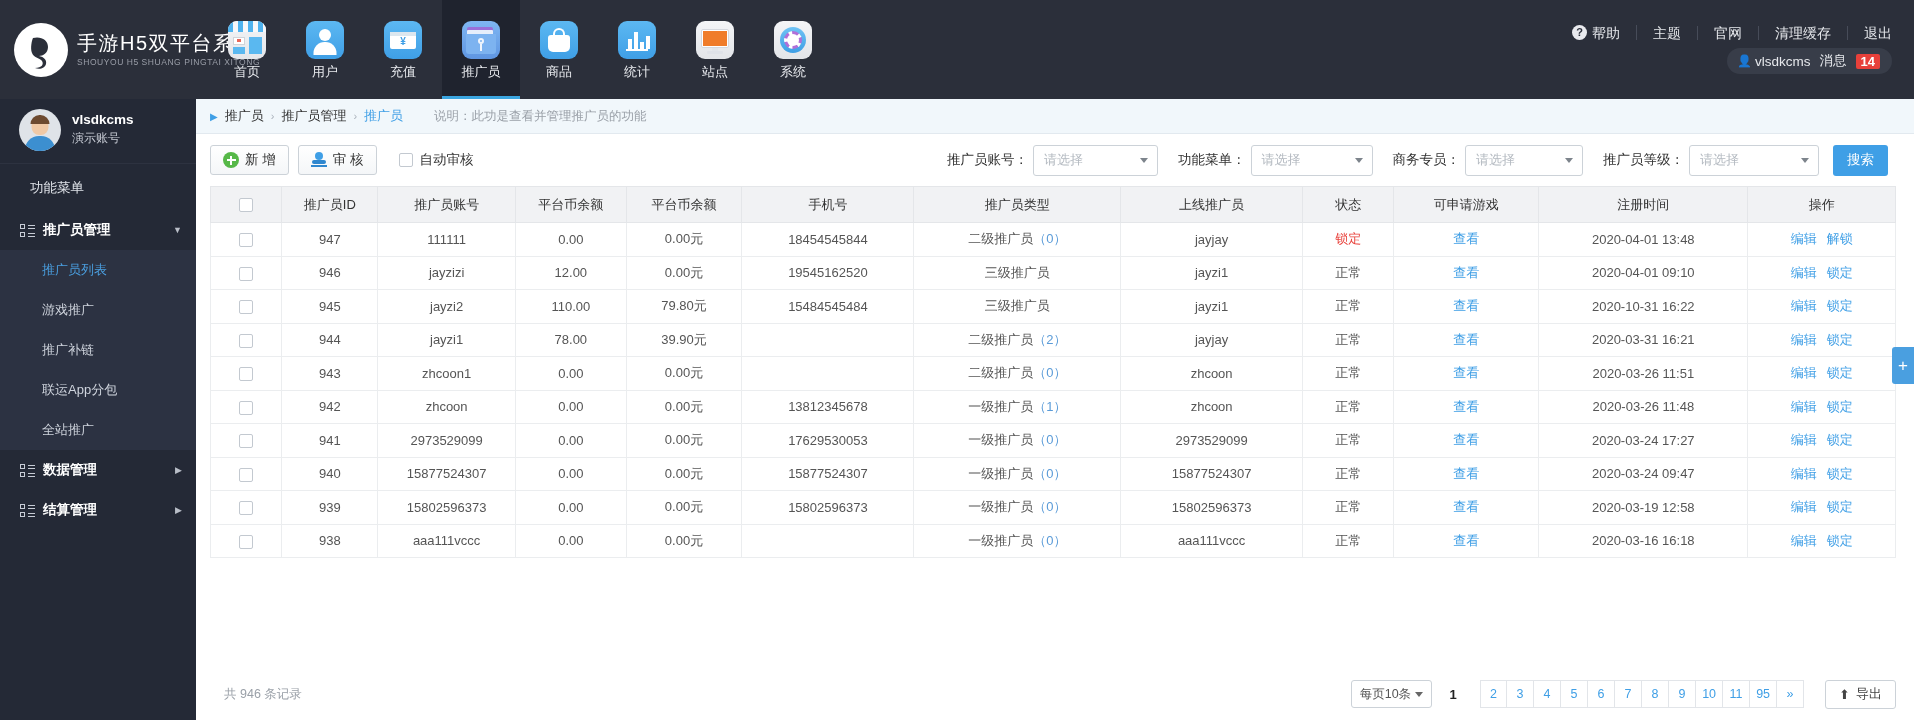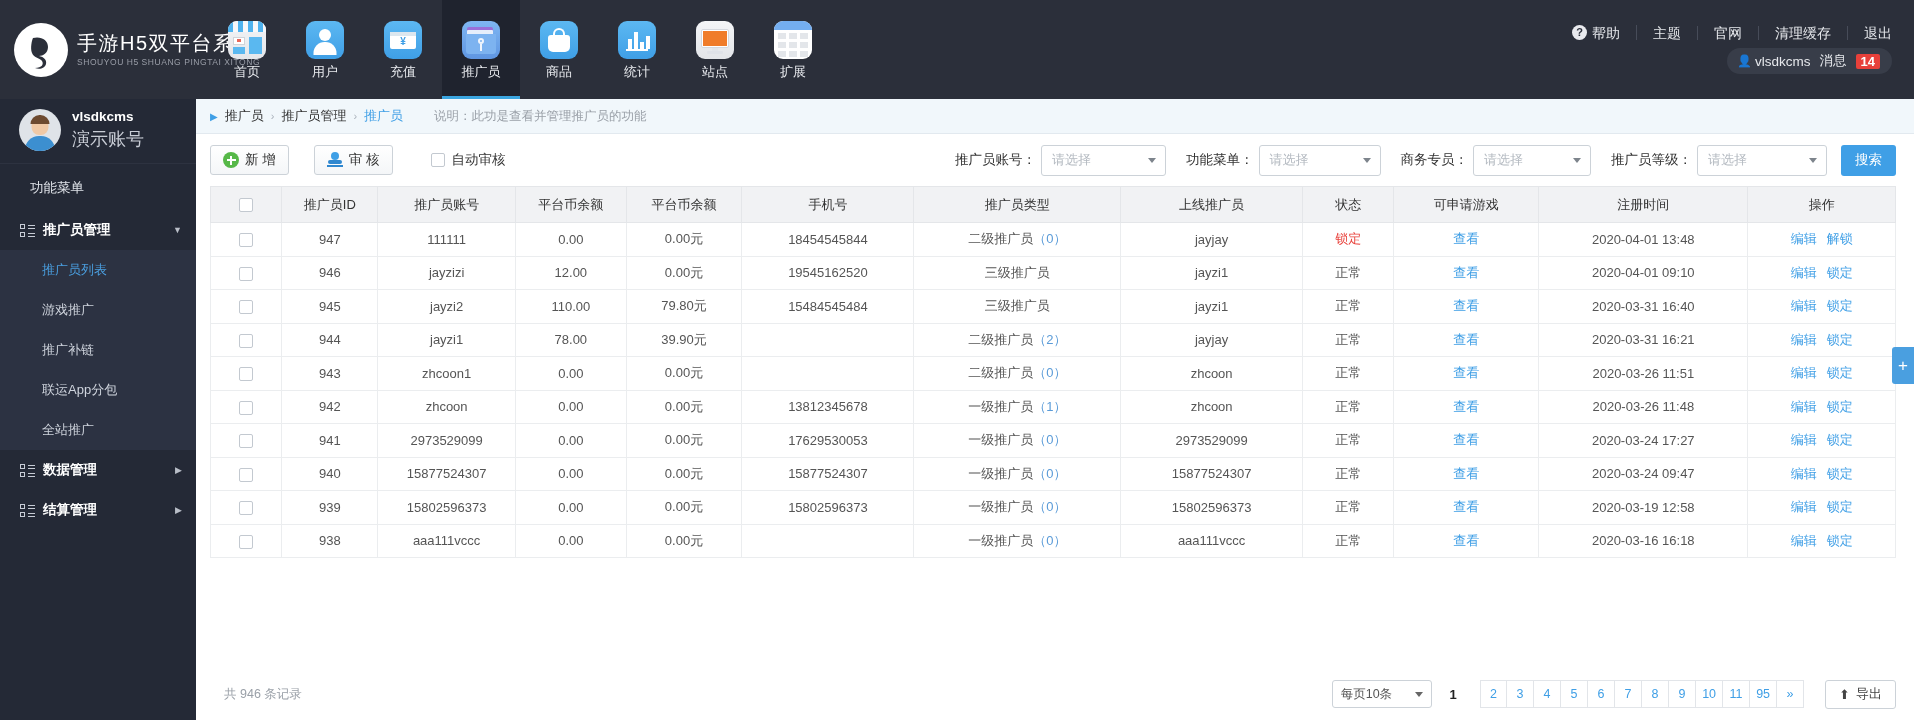--- a/index.html
+++ b/index.html
@@ -133,21 +133,21 @@
   }
   .avatar {
     width: 42px; height: 42px; border-radius: 50%; flex: none; overflow: hidden;
     background: #dfe3e8; position: relative;
   }
   .avatar .a-head { position: absolute; left: 50%; transform: translateX(-50%); top: 8px; width: 17px; height: 18px; border-radius: 50% 50% 45% 45%; background: #f0c9a6; }
   .avatar .a-hair { position: absolute; left: 50%; transform: translateX(-50%); top: 6px; width: 19px; height: 9px; border-radius: 9px 9px 0 0; background: #6d4a30; }
   .avatar .a-body { position: absolute; left: 50%; transform: translateX(-50%); bottom: 0; width: 30px; height: 15px; border-radius: 14px 14px 0 0; background: #3c8fd0; }
   .side-user-meta { display: flex; flex-direction: column; gap: 3px; }
   .side-user-name { color: #fff; font-size: 13.5px; font-weight: bold; }
-  .side-user-role { color: #c9cdd6; font-size: 18px; }
+  .side-user-role { color: #c9cdd6; font-size: 12px; }
 
   .menu-title { color: #dfe2e8; font-size: 13.5px; padding: 15px 0 13px 30px; }
   .menu-group-head {
     display: flex; align-items: center; gap: 9px; padding: 11px 14px 11px 20px;
     color: #fff; font-size: 13.5px; font-weight: bold; cursor: pointer;
   }
   .menu-group-head .arrow { margin-left: auto; font-size: 9px; color: #b9bec8; }
   .mg-icon { width: 14px; height: 13px; position: relative; flex: none; }
   .mg-icon i { position: absolute; background: #c7ccd6; display: block; }
   .mg-icon .sq1 { left:0; top:0; width:5px; height:5px; border:1px solid #c7ccd6; background:transparent; }
@@ -168,21 +168,21 @@
   .crumbbar {
     height: 35px; background: #f1f7fb; border-bottom: 1px solid #e2e9ef;
     display: flex; align-items: center; padding: 0 0 0 14px; gap: 7px;
   }
   .crumb-tri { color: #3f9fe6; font-size: 10px; }
   .crumb { color: #333; font-size: 13px; cursor: pointer; }
   .crumb.last { color: #3f9fe6; }
   .crumb-sep { color: #aab2bb; font-size: 11px; }
   .crumb-desc { color: #9aa0a8; font-size: 12.5px; margin-left: 24px; }
 
-  .toolbar { height: 52px; display: flex; align-items: center; padding: 0 18px 0 14px; gap: 16px; }
+  .toolbar { height: 52px; display: flex; align-items: center; padding: 0 26px 0 14px; gap: 0; }
   .btn-new, .btn-audit {
     display: flex; align-items: center; gap: 6px; height: 30px; padding: 0 12px;
     border: 1px solid #ccd2d8; border-radius: 3px; background: linear-gradient(#ffffff,#f4f6f8);
     font-size: 13.5px; color: #333; cursor: pointer;
   }
   .btn-audit { margin-left: 9px; }
   .ic-plus { width: 16px; height: 16px; border-radius: 50%; background: #56b848; position: relative; }
   .ic-plus::before, .ic-plus::after { content:""; position:absolute; background:#fff; }
   .ic-plus::before { left:3.5px; top:7px; width:9px; height:2px; }
   .ic-plus::after { left:7px; top:3.5px; width:2px; height:9px; }
@@ -256,21 +256,21 @@
 
   
   .footer {
     position: absolute; left: 196px; right: 0; bottom: 0; height: 52px;
     display: flex; align-items: center; padding: 0 18px 0 28px; background: #fff;
   }
   .total { color: #9aa0a8; font-size: 12.5px; }
   .pager { margin-left: auto; display: flex; align-items: center; gap: 9px; }
   .perpage {
     height: 28px; border: 1px solid #ccd2d8; border-radius: 3px; background: #fff;
-    display: flex; align-items: center; padding: 0 8px; gap: 23px; font-size: 12.5px; color: #555; cursor: pointer;
+    display: flex; align-items: center; padding: 0 8px; gap: 4px; font-size: 12.5px; color: #555; cursor: pointer;
   }
   .perpage .caret2 { border-left: 4px solid transparent; border-right: 4px solid transparent; border-top: 5px solid #666; }
   .pages { display: flex; align-items: center; }
   .pnum {
     min-width: 27px; height: 28px; border: 1px solid #e2e5e9; border-left: none;
     display: flex; align-items: center; justify-content: center; font-size: 12.5px;
     color: #3f9fe6; background: #fff; cursor: pointer; padding: 0 6px;
   }
   .pnum:first-child { border-left: 1px solid #e2e5e9; }
   .pcur {
@@ -366,36 +366,28 @@
       <div class="navitem">
         <div class="navicon ic-site">
           <div class="mon"></div>
             <div class="scr"></div>
             <div class="neck"></div>
             <div class="base"></div>
         </div>
         <div class="navlabel">站点</div>
       </div>
 
-
       <div class="navitem">
-        <div class="navicon ic-ext">
-          <div class="hdr"></div>
-          <div class="cell" style="left:4px;top:12px;"></div>
-          <div class="cell" style="left:15px;top:12px;"></div>
-          <div class="cell" style="left:26px;top:12px;"></div>
-          <div class="cell" style="left:4px;top:21px;"></div>
-          <div class="cell" style="left:15px;top:21px;"></div>
-          <div class="cell" style="left:26px;top:21px;"></div>
-          <div class="cell" style="left:4px;top:30px;"></div>
-          <div class="cell" style="left:15px;top:30px;"></div>
-          <div class="cell" style="left:26px;top:30px;"></div>
-        </div>
-        <div class="navlabel">扩展</div>
-      </div>
+        <div class="navicon ic-sys">
+          <div class="ring"></div>
+            <div class="gear"></div>
+        </div>
+        <div class="navlabel">系统</div>
+      </div>
+
     </div>
 
     <div class="topright">
       <div class="tr-links">
         <div class="tr-link">
           <span class="qmark">?</span>
           <span>帮助</span>
         </div>
         <div class="tr-link">主题</div>
         <div class="tr-link">官网</div>
@@ -613,21 +605,21 @@
               <td><span class="hdr-cbox"></span></td>
               <td>945</td>
               <td>jayzi2</td>
               <td>110.00</td>
               <td>79.80元</td>
               <td>15484545484</td>
               <td><span>三级推广员</span></td>
               <td>jayzi1</td>
               <td>正常</td>
               <td><span class="link">查看</span></td>
-              <td>2020-03-31 16:40</td>
+              <td>2020-10-31 16:22</td>
               <td>
                 <div class="ops">
                   <span class="link">编辑</span>
                   <span class="link">锁定</span>
                 </div>
               </td>
             </tr>
             <tr>
               <td><span class="hdr-cbox"></span></td>
               <td>944</td>

